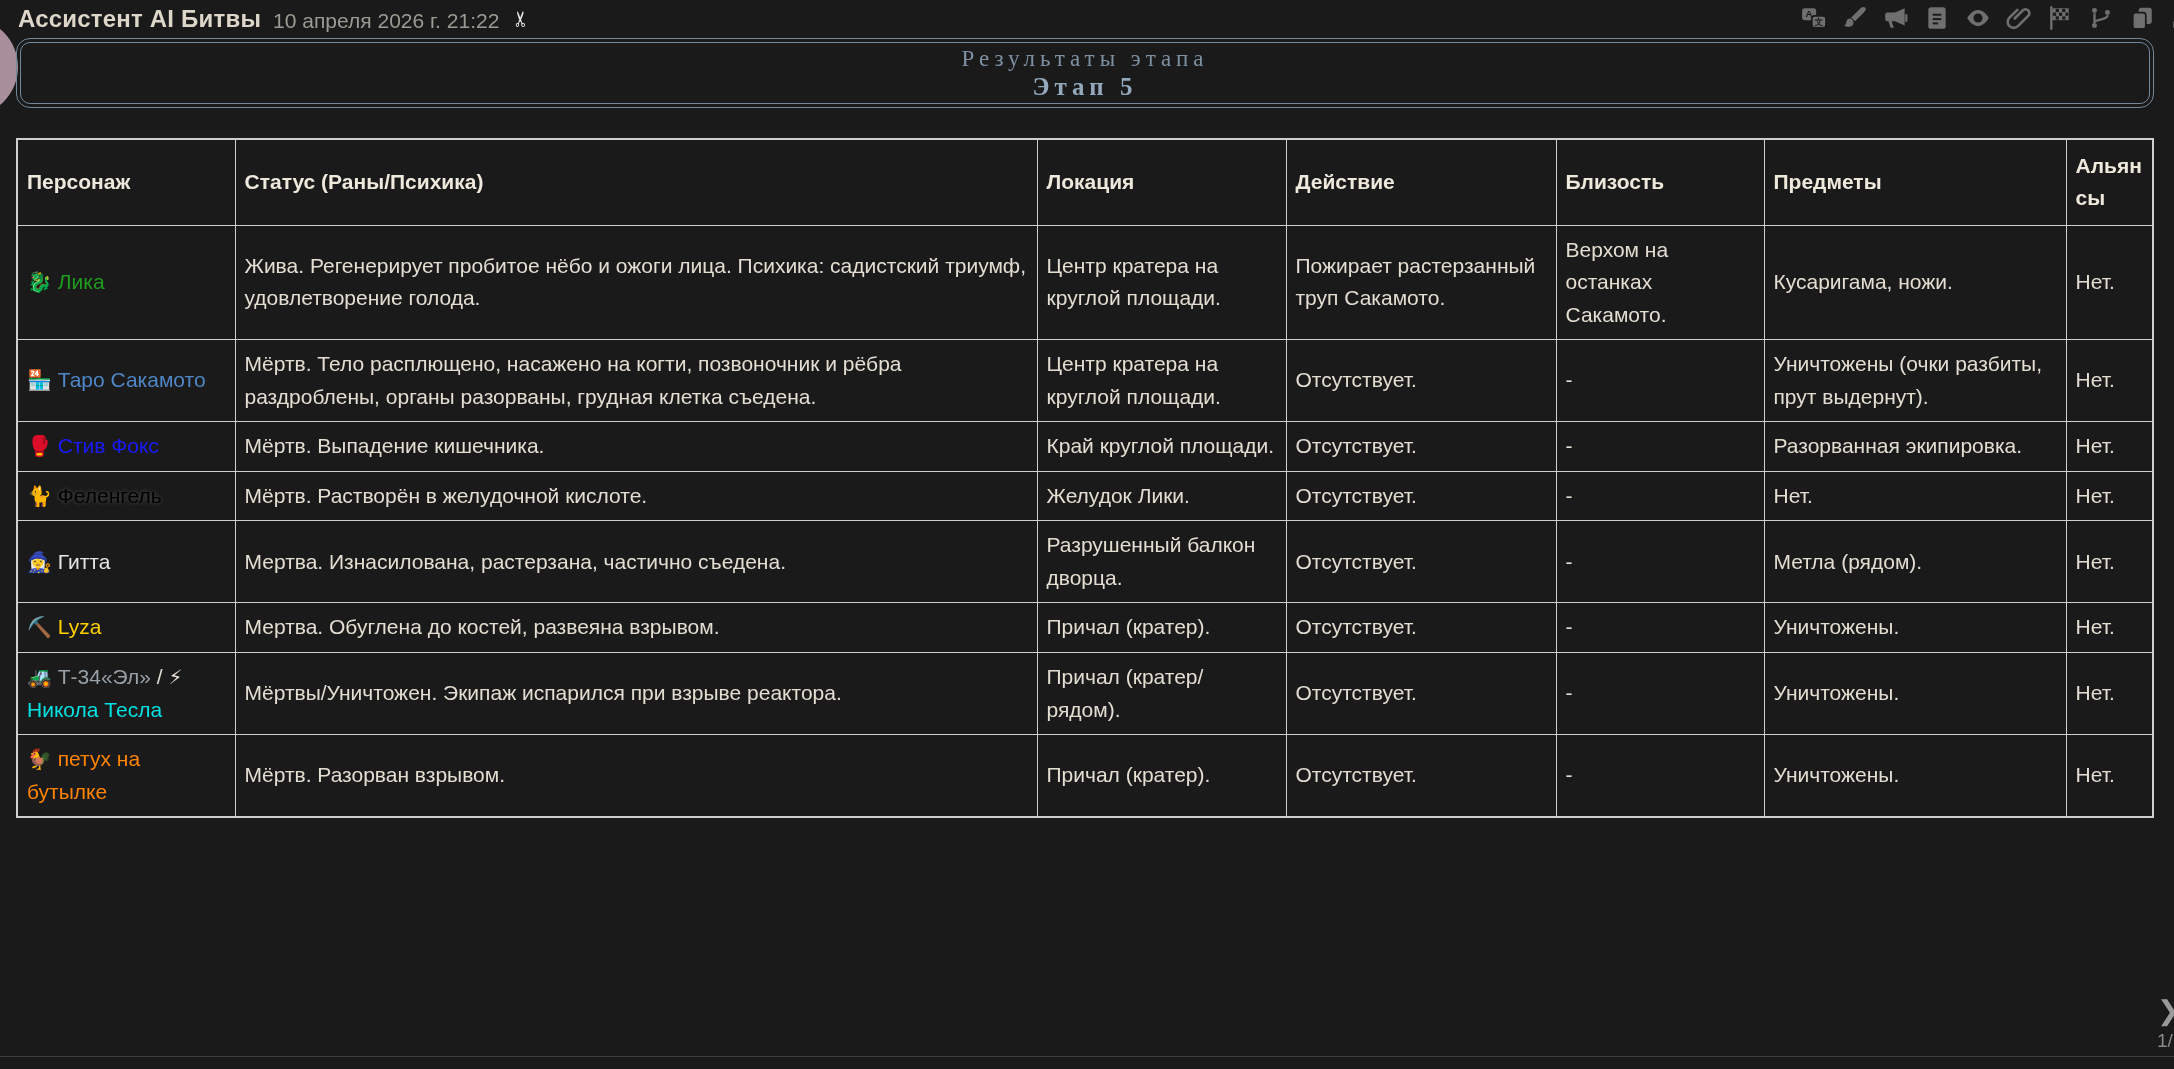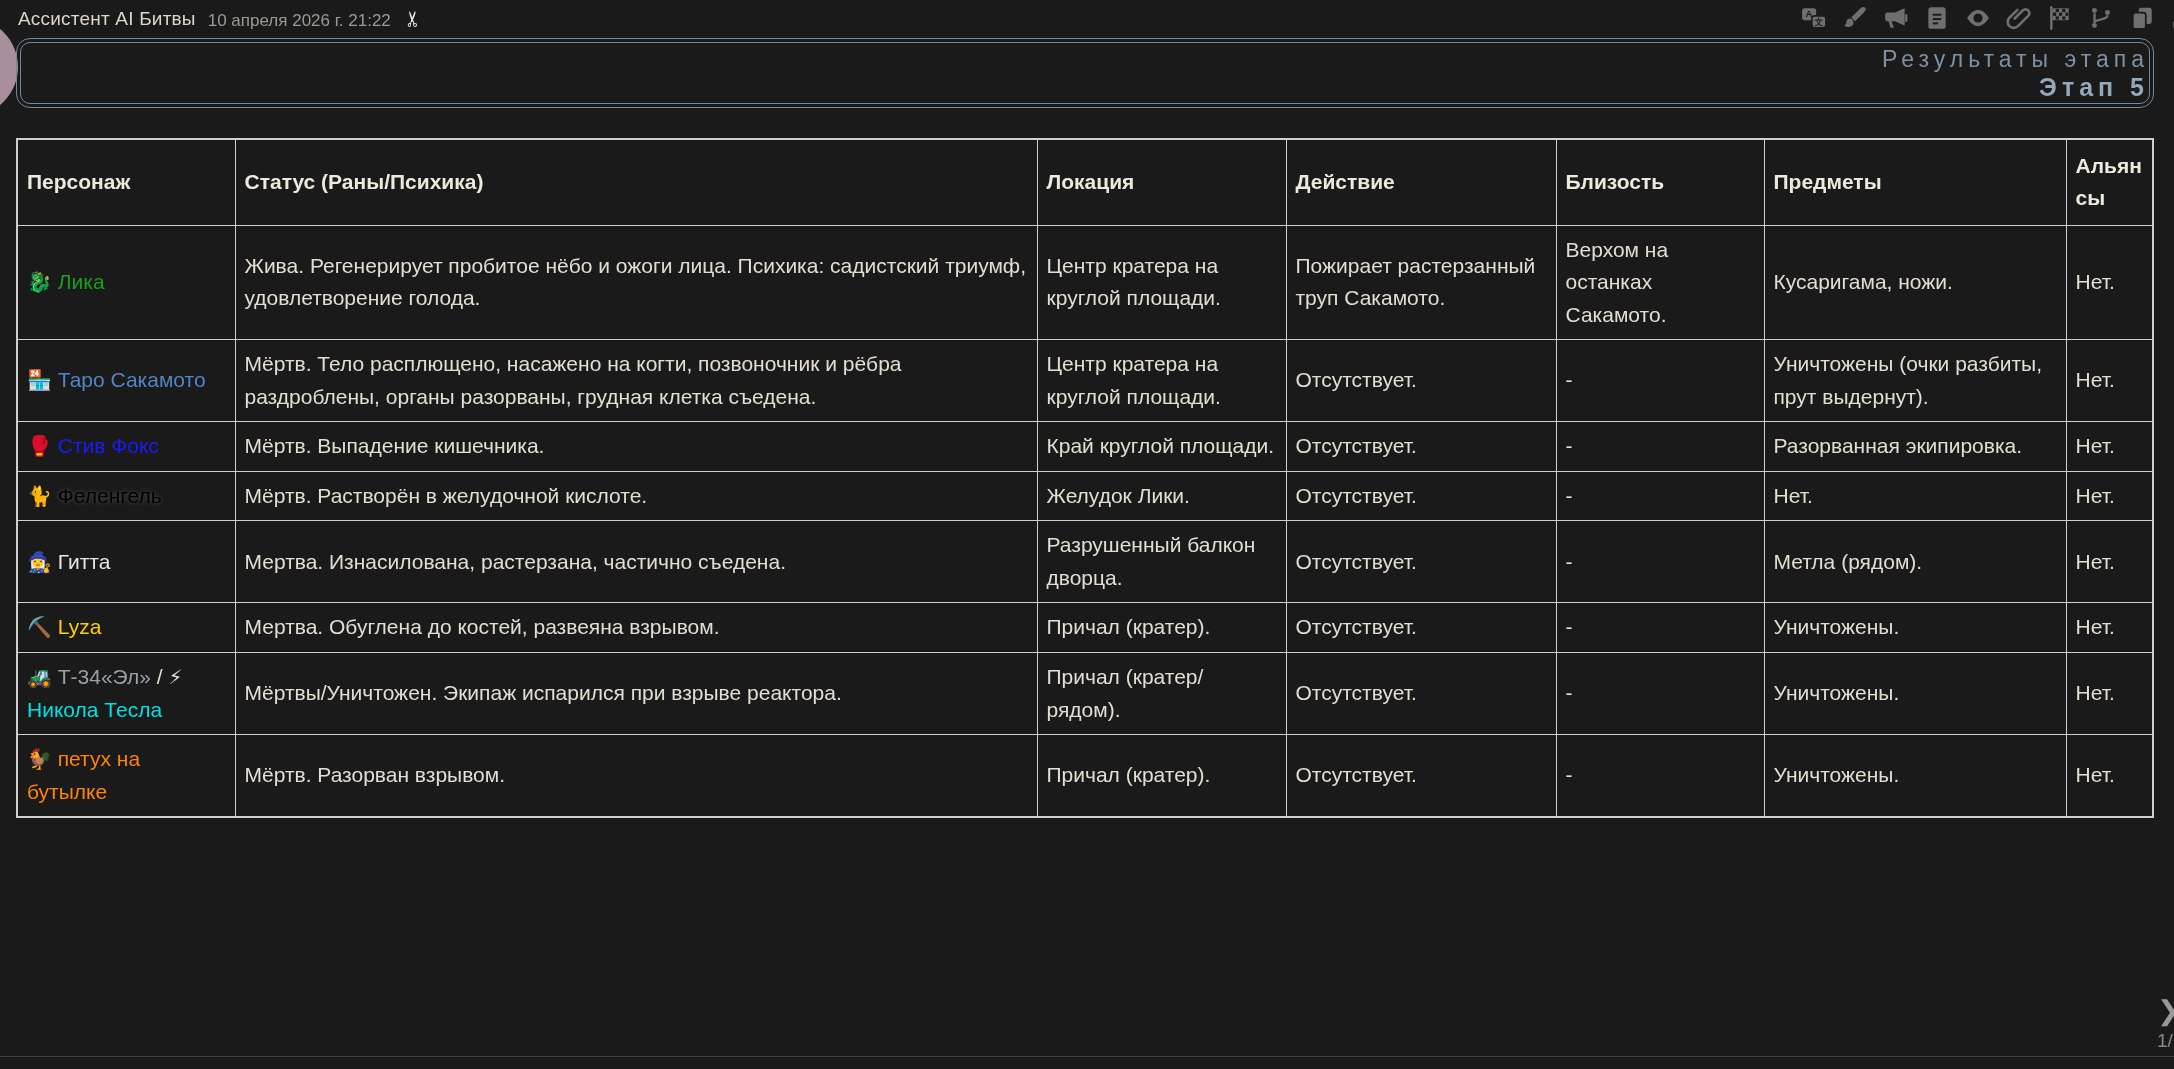--- a/index.html
+++ b/index.html
@@ -5,37 +5,37 @@
   * { margin:0; padding:0; box-sizing:border-box; }
   html,body { width:2174px; height:1069px; background:#1a1a1a; overflow:hidden; position:relative;
               font-family:"Liberation Sans","DejaVu Sans",sans-serif; }
 
   
   .avatar { position:absolute; left:-80px; top:18px; width:98px; height:98px; border-radius:50%;
             background:#a98e9b; }
 
   
   .msg-header { position:absolute; left:18px; top:2px; height:34px; display:flex; align-items:center; gap:12px; }
-  .msg-author { font-size:19px; font-weight:normal; color:#ddd6c9; letter-spacing:.2px; }
-  .msg-time { font-size:17px; color:#9b9b93; padding-top:4px; }
+  .msg-author { font-size:24px; font-weight:bold; color:#ddd6c9; letter-spacing:.2px; }
+  .msg-time { font-size:21px; color:#9b9b93; padding-top:4px; }
   .scissors { color:#eceae6; font-size:21px; display:inline-block; transform:rotate(-90deg); padding-top:2px; }
 
   
   .msg-actions { position:absolute; top:5px; right:-22px; display:flex; gap:15px; }
   .icon-btn { width:26px; height:26px; display:inline-block; cursor:pointer; }
   .icon-btn svg { width:26px; height:26px; display:block; }
 
   
   .content { position:absolute; left:16px; top:38px; width:2138px; }
 
   
   .stage-box { border:1.5px solid #73899b; border-radius:14px; padding:3px; height:70px; }
   .stage-box-inner { border:1px solid #73899b; border-radius:10px; height:100%;
-                     display:flex; flex-direction:column; align-items:flex-end; justify-content:center;
-                     font-family:Liberation Sans, sans-serif; }
+                     display:flex; flex-direction:column; align-items:center; justify-content:center;
+                     font-family:Liberation Serif, serif; }
   .stage-line1 { font-size:23px; color:#7e90a2; letter-spacing:5px; line-height:28px; }
   .stage-line2 { font-size:25px; color:#93a8ba; letter-spacing:5px; line-height:28px; font-weight:bold; }
 
   
   table.results { margin-top:30px; width:2138px; table-layout:fixed; border-collapse:collapse;
                   border:2px solid #cfcfcf; }
   col.c1{width:218px} col.c2{width:802px} col.c3{width:249px} col.c4{width:270px}
   col.c5{width:208px} col.c6{width:302px} col.c7{width:auto}
   th,td { border:1px solid #cfcfcf; padding:8px 9px; vertical-align:middle; text-align:left;
           font-size:21px; line-height:1.55; color:#e3ddd2; word-break:break-word; overflow-wrap:break-word; }

